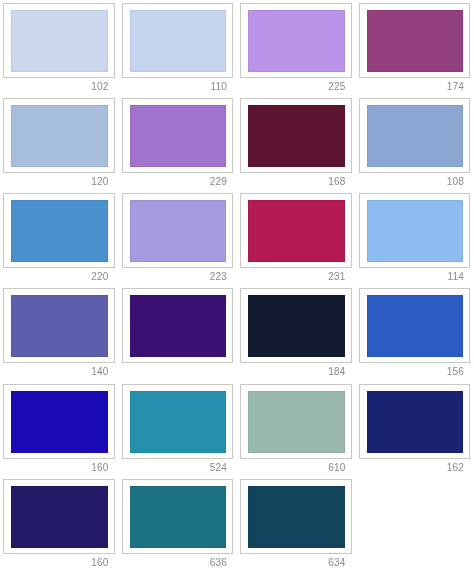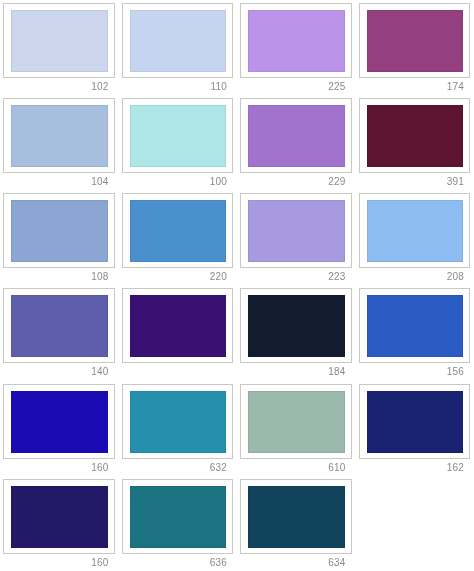--- a/index.html
+++ b/index.html
@@ -82,39 +82,33 @@
     <div class="swatch-card">
       <div class="card-frame">
         <div class="color-chip" style="background-color: rgb(148, 64, 128);"></div>
       </div>
       <div class="card-label">174</div>
     </div>
     <div class="swatch-card">
       <div class="card-frame">
         <div class="color-chip" style="background-color: rgb(168, 190, 221);"></div>
       </div>
-      <div class="card-label">104</div>
-    </div>
-    <div class="swatch-card">
-      <div class="card-frame">
-        <div class="color-chip" style="background-color: rgb(174, 230, 231);"></div>
-      </div>
-      <div class="card-label">100</div>
+      <div class="card-label">120</div>
     </div>
     <div class="swatch-card">
       <div class="card-frame">
         <div class="color-chip" style="background-color: rgb(161, 115, 205);"></div>
       </div>
       <div class="card-label">229</div>
     </div>
     <div class="swatch-card">
       <div class="card-frame">
         <div class="color-chip" style="background-color: rgb(92, 20, 48);"></div>
       </div>
-      <div class="card-label">391</div>
+      <div class="card-label">168</div>
     </div>
     <div class="swatch-card">
       <div class="card-frame">
         <div class="color-chip" style="background-color: rgb(139, 166, 210);"></div>
       </div>
       <div class="card-label">108</div>
     </div>
     <div class="swatch-card">
       <div class="card-frame">
         <div class="color-chip" style="background-color: rgb(74, 144, 204);"></div>
@@ -122,23 +116,29 @@
       <div class="card-label">220</div>
     </div>
     <div class="swatch-card">
       <div class="card-frame">
         <div class="color-chip" style="background-color: rgb(167, 154, 224);"></div>
       </div>
       <div class="card-label">223</div>
     </div>
     <div class="swatch-card">
       <div class="card-frame">
+        <div class="color-chip" style="background-color: rgb(181, 26, 83);"></div>
+      </div>
+      <div class="card-label">231</div>
+    </div>
+    <div class="swatch-card">
+      <div class="card-frame">
         <div class="color-chip" style="background-color: rgb(140, 188, 240);"></div>
       </div>
-      <div class="card-label">208</div>
+      <div class="card-label">114</div>
     </div>
     <div class="swatch-card">
       <div class="card-frame">
         <div class="color-chip" style="background-color: rgb(93, 95, 173);"></div>
       </div>
       <div class="card-label">140</div>
     </div>
     <div class="swatch-card">
       <div class="card-frame">
         <div class="color-chip" style="background-color: rgb(58, 16, 115);"></div>
@@ -159,21 +159,21 @@
     <div class="swatch-card">
       <div class="card-frame">
         <div class="color-chip" style="background-color: rgb(27, 11, 181);"></div>
       </div>
       <div class="card-label">160</div>
     </div>
     <div class="swatch-card">
       <div class="card-frame">
         <div class="color-chip" style="background-color: rgb(37, 144, 173);"></div>
       </div>
-      <div class="card-label">632</div>
+      <div class="card-label">524</div>
     </div>
     <div class="swatch-card">
       <div class="card-frame">
         <div class="color-chip" style="background-color: rgb(154, 184, 171);"></div>
       </div>
       <div class="card-label">610</div>
     </div>
     <div class="swatch-card">
       <div class="card-frame">
         <div class="color-chip" style="background-color: rgb(26, 35, 114);"></div>

